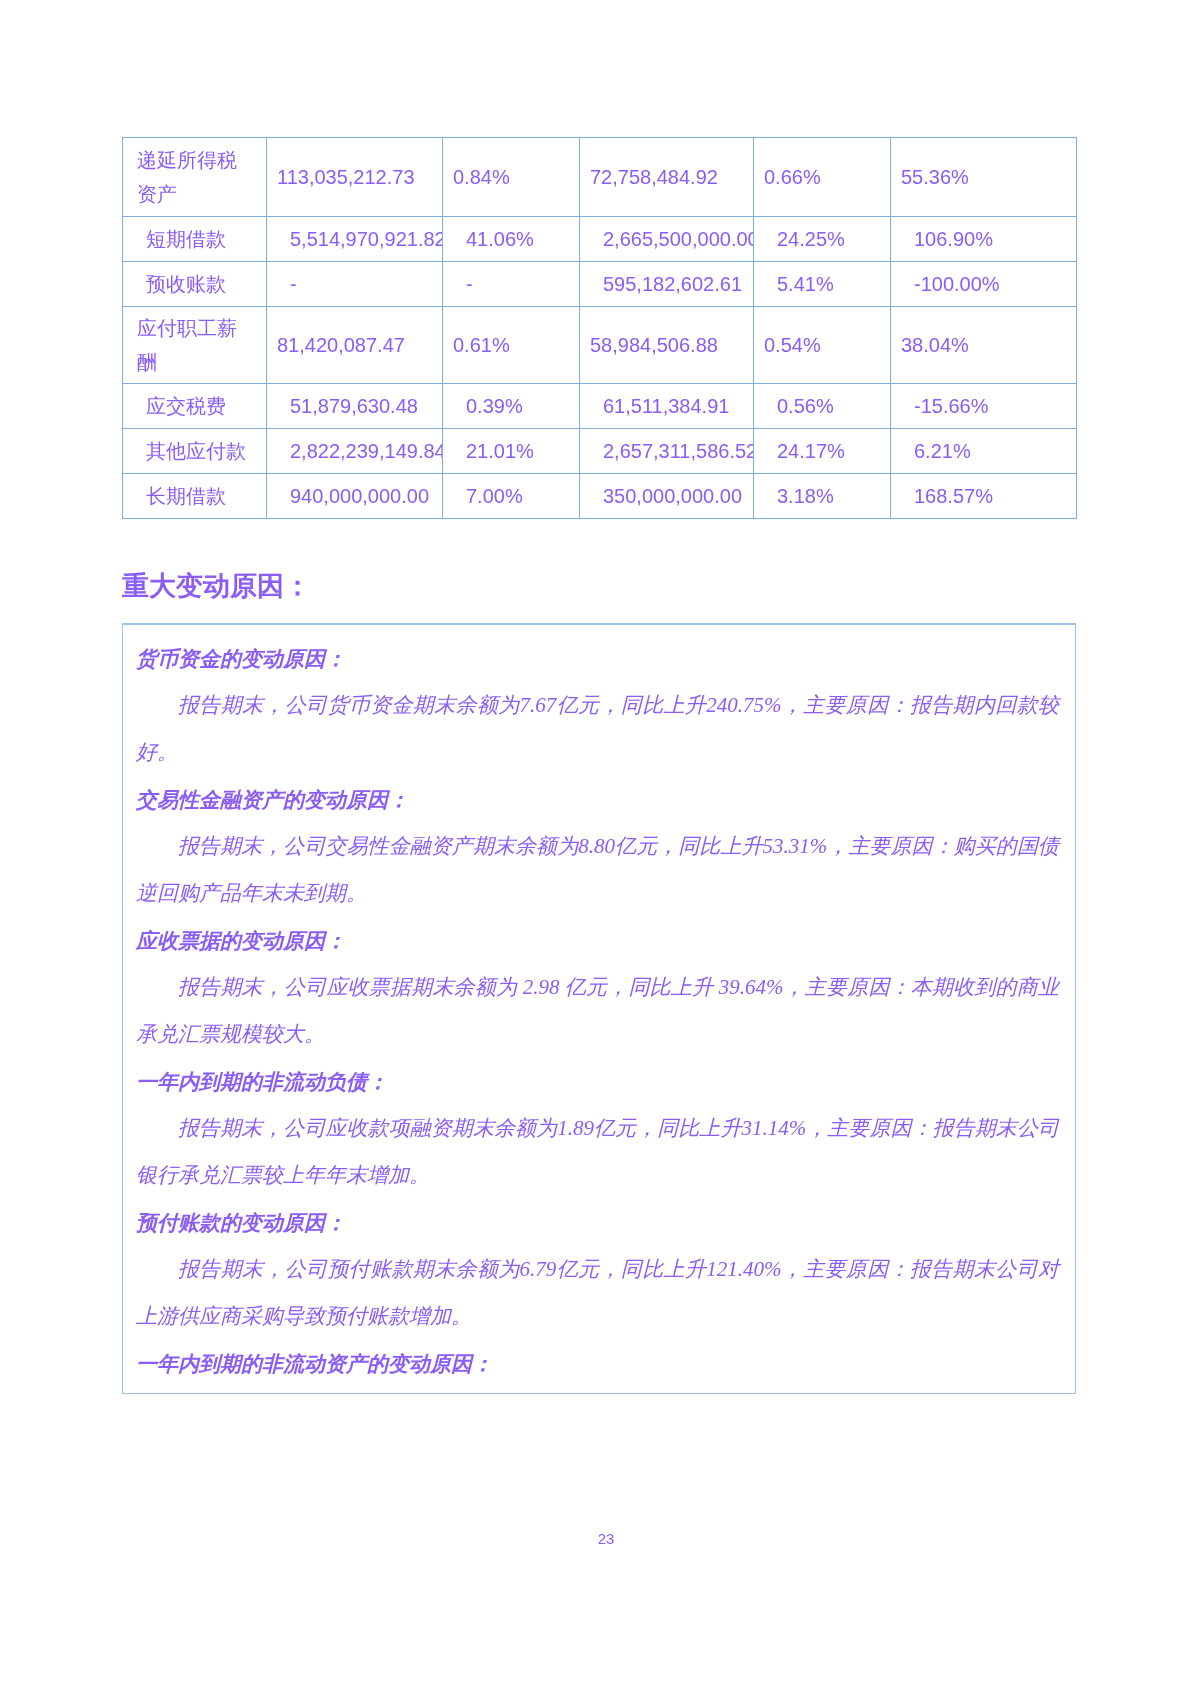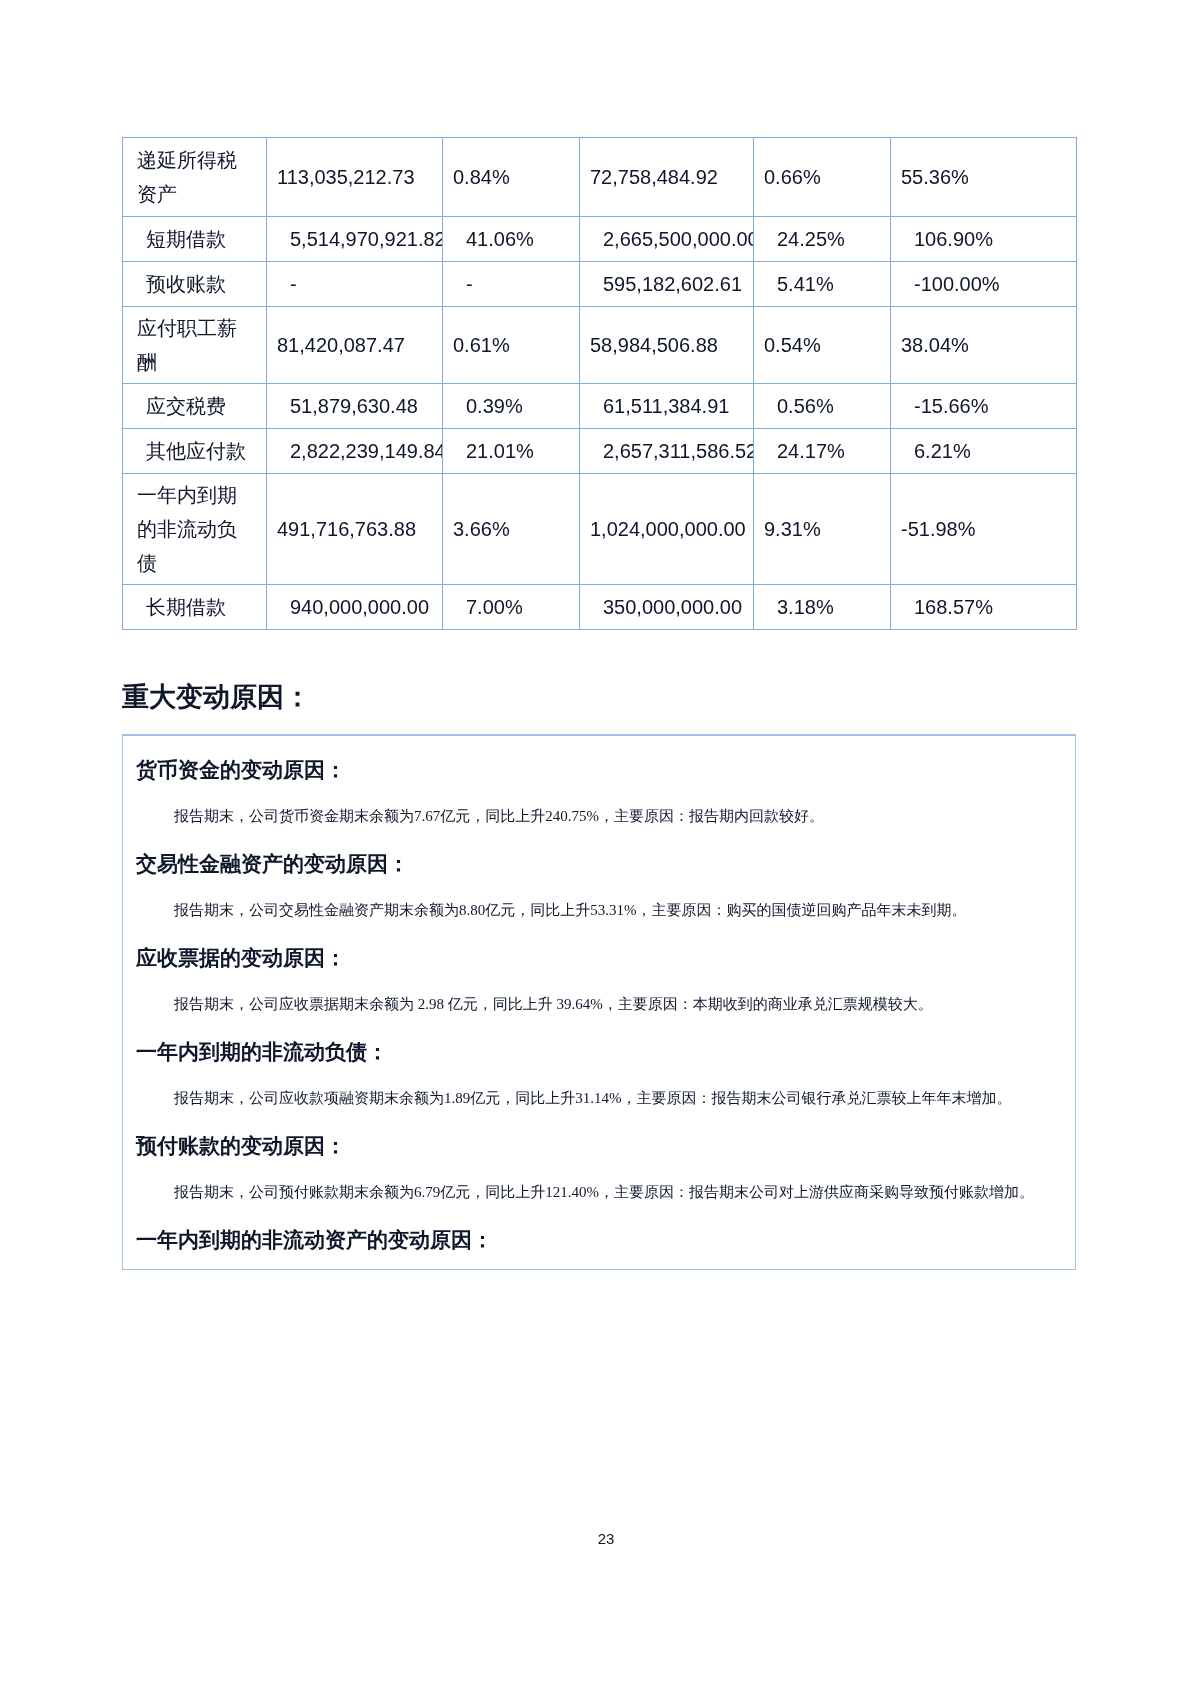--- a/index.html
+++ b/index.html
@@ -3,21 +3,21 @@
 <meta charset="utf-8">
 <style>
   html, body { margin: 0; padding: 0; background: #e9e9e9; }
   .page {
     position: relative;
     width: 1200px;
     height: 1696px;
     margin: 0 auto;
     background: #ffffff;
     font-family: "Liberation Serif", serif;
-    color: #0f172a;
+    color: #8b5cf6;
     overflow: hidden;
   }
   .content {
     position: absolute;
     left: 122px;
     top: 0;
     width: 956px;
   }
 
   
@@ -57,33 +57,34 @@
   }
 
   
   .reasons-box {
     margin-top: 22px;
     width: 954px;
     border: 1px solid #9CC2E5;
     border-top: 2px solid #9CC2E5;
     box-sizing: border-box;
     padding: 10px 16px 6px 13px;
+    font-style: italic;
   }
   .sec-heading {
     font-family: "Liberation Sans", sans-serif;
     font-weight: bold;
     font-size: 21px;
     line-height: 47px;
     margin: 0;
   }
   .sec-body {
     font-family: "Liberation Serif", serif;
-    font-size: 15px;
-    line-height: 31px;
-    margin: 8px;
+    font-size: 21px;
+    line-height: 47px;
+    margin: 0;
     text-indent: 2em;
     text-align: justify;
   }
   .sec-body:empty { display: none; }
 
   
   .page-number {
     position: absolute;
     left: 12px;
     right: 0;
@@ -150,28 +151,20 @@
           <td>-15.66%</td>
         </tr>
         <tr class="h2">
           <td class="item">其他应付款</td>
           <td>2,822,239,149.84</td>
           <td>21.01%</td>
           <td>2,657,311,586.52</td>
           <td>24.17%</td>
           <td>6.21%</td>
         </tr>
-        <tr class="h4">
-          <td class="item">一年内到期的非流动负债</td>
-          <td>491,716,763.88</td>
-          <td>3.66%</td>
-          <td>1,024,000,000.00</td>
-          <td>9.31%</td>
-          <td>-51.98%</td>
-        </tr>
         <tr class="h2">
           <td class="item">长期借款</td>
           <td>940,000,000.00</td>
           <td>7.00%</td>
           <td>350,000,000.00</td>
           <td>3.18%</td>
           <td>168.57%</td>
         </tr>
       </tbody>
     </table>

